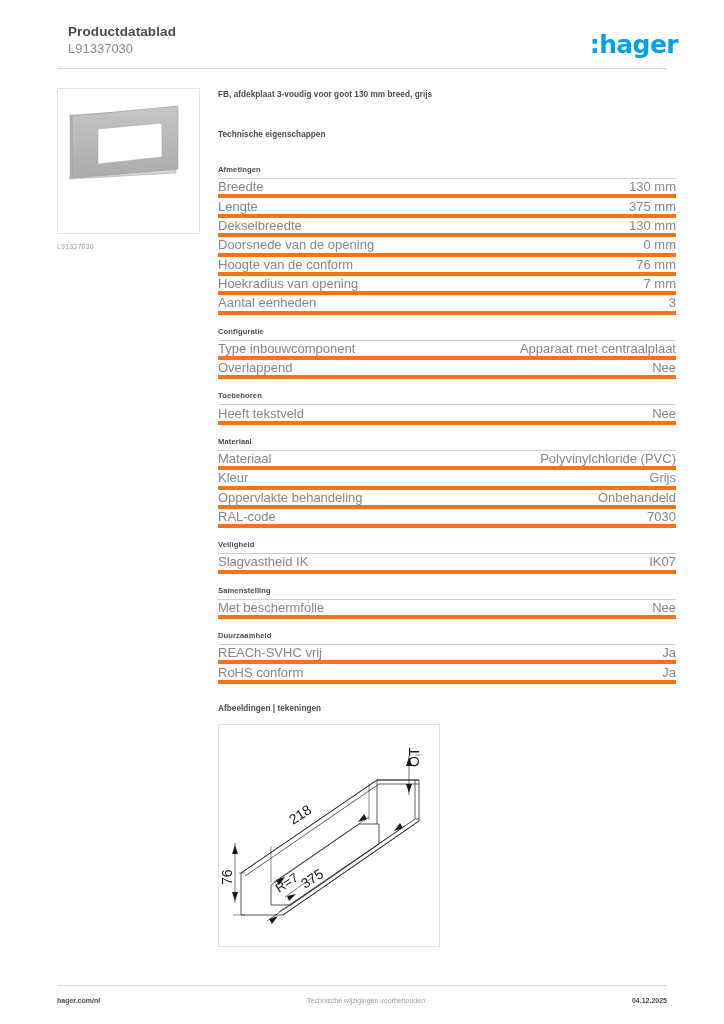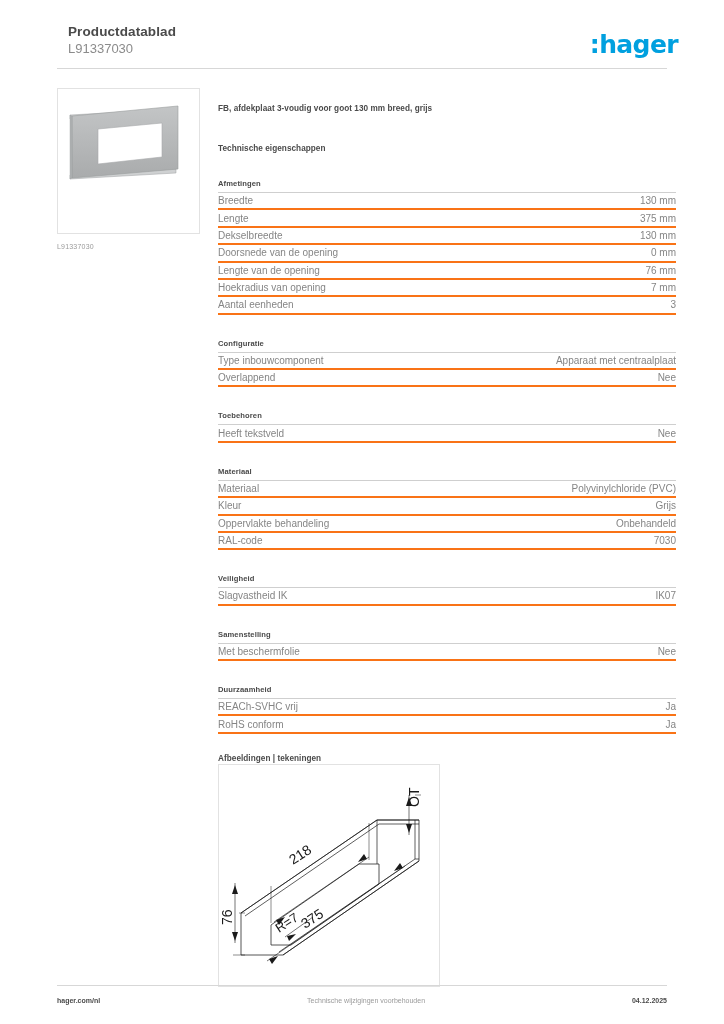--- a/index.html
+++ b/index.html
@@ -73,21 +73,21 @@
     position: absolute;
     left: 57px; top: 243px;
     font-size: 7px;
     color: #9a9a9a;
     letter-spacing: .2px;
   }
 
   
   .content {
     position: absolute;
-    left: 218px; top: 104px;
+    left: 218px; top: 90px;
     width: 458px;
   }
   .product-name {
     font-size: 8.2px;
     font-weight: bold;
     color: #4a4a4a;
     letter-spacing: .05px;
     margin-bottom: 31px;
   }
   .tech-heading {
@@ -99,43 +99,42 @@
   }
 
   .section { margin-bottom: 12px; }
   .section-title {
     font-size: 7.6px;
     font-weight: bold;
     color: #4a4a4a;
     letter-spacing: .1px;
     padding-bottom: 4px;
     border-bottom: 1px solid #cfcfcf;
-    margin-top: 24px;
   }
   .spec-row {
     display: flex;
     justify-content: space-between;
     align-items: baseline;
-    font-size: 10px;
+    font-size: 13px;
     color: #858585;
     padding: 3.2px 0 3.2px 0;
-    border-bottom: 2px solid #f97316;
+    border-bottom: 4px solid #f97316;
     line-height: 9px;
   }
   .spec-label { white-space: nowrap; }
   .spec-value { white-space: nowrap; }
 
   
   .drawings-heading {
     font-size: 8.2px;
     font-weight: bold;
     color: #4a4a4a;
     letter-spacing: .05px;
     margin-top: 20px;
-    margin-bottom: 1px;
+    margin-bottom: 11px;
   }
   .drawing-box {
     width: 222px;
     height: 223px;
     border: 1px solid #e2e2e2;
     box-sizing: border-box;
     background: #fff;
   }
 
   
@@ -209,21 +208,21 @@
       </div>
       <div class="spec-row">
         <span class="spec-label">Dekselbreedte</span>
         <span class="spec-value">130 mm</span>
       </div>
       <div class="spec-row">
         <span class="spec-label">Doorsnede van de opening</span>
         <span class="spec-value">0 mm</span>
       </div>
       <div class="spec-row">
-        <span class="spec-label">Lengte van de opening</span>
+        <span class="spec-label">Hoogte van de conform</span>
         <span class="spec-value">76 mm</span>
       </div>
       <div class="spec-row">
         <span class="spec-label">Hoekradius van opening</span>
         <span class="spec-value">7 mm</span>
       </div>
       <div class="spec-row">
         <span class="spec-label">Aantal eenheden</span>
         <span class="spec-value">3</span>
       </div>

